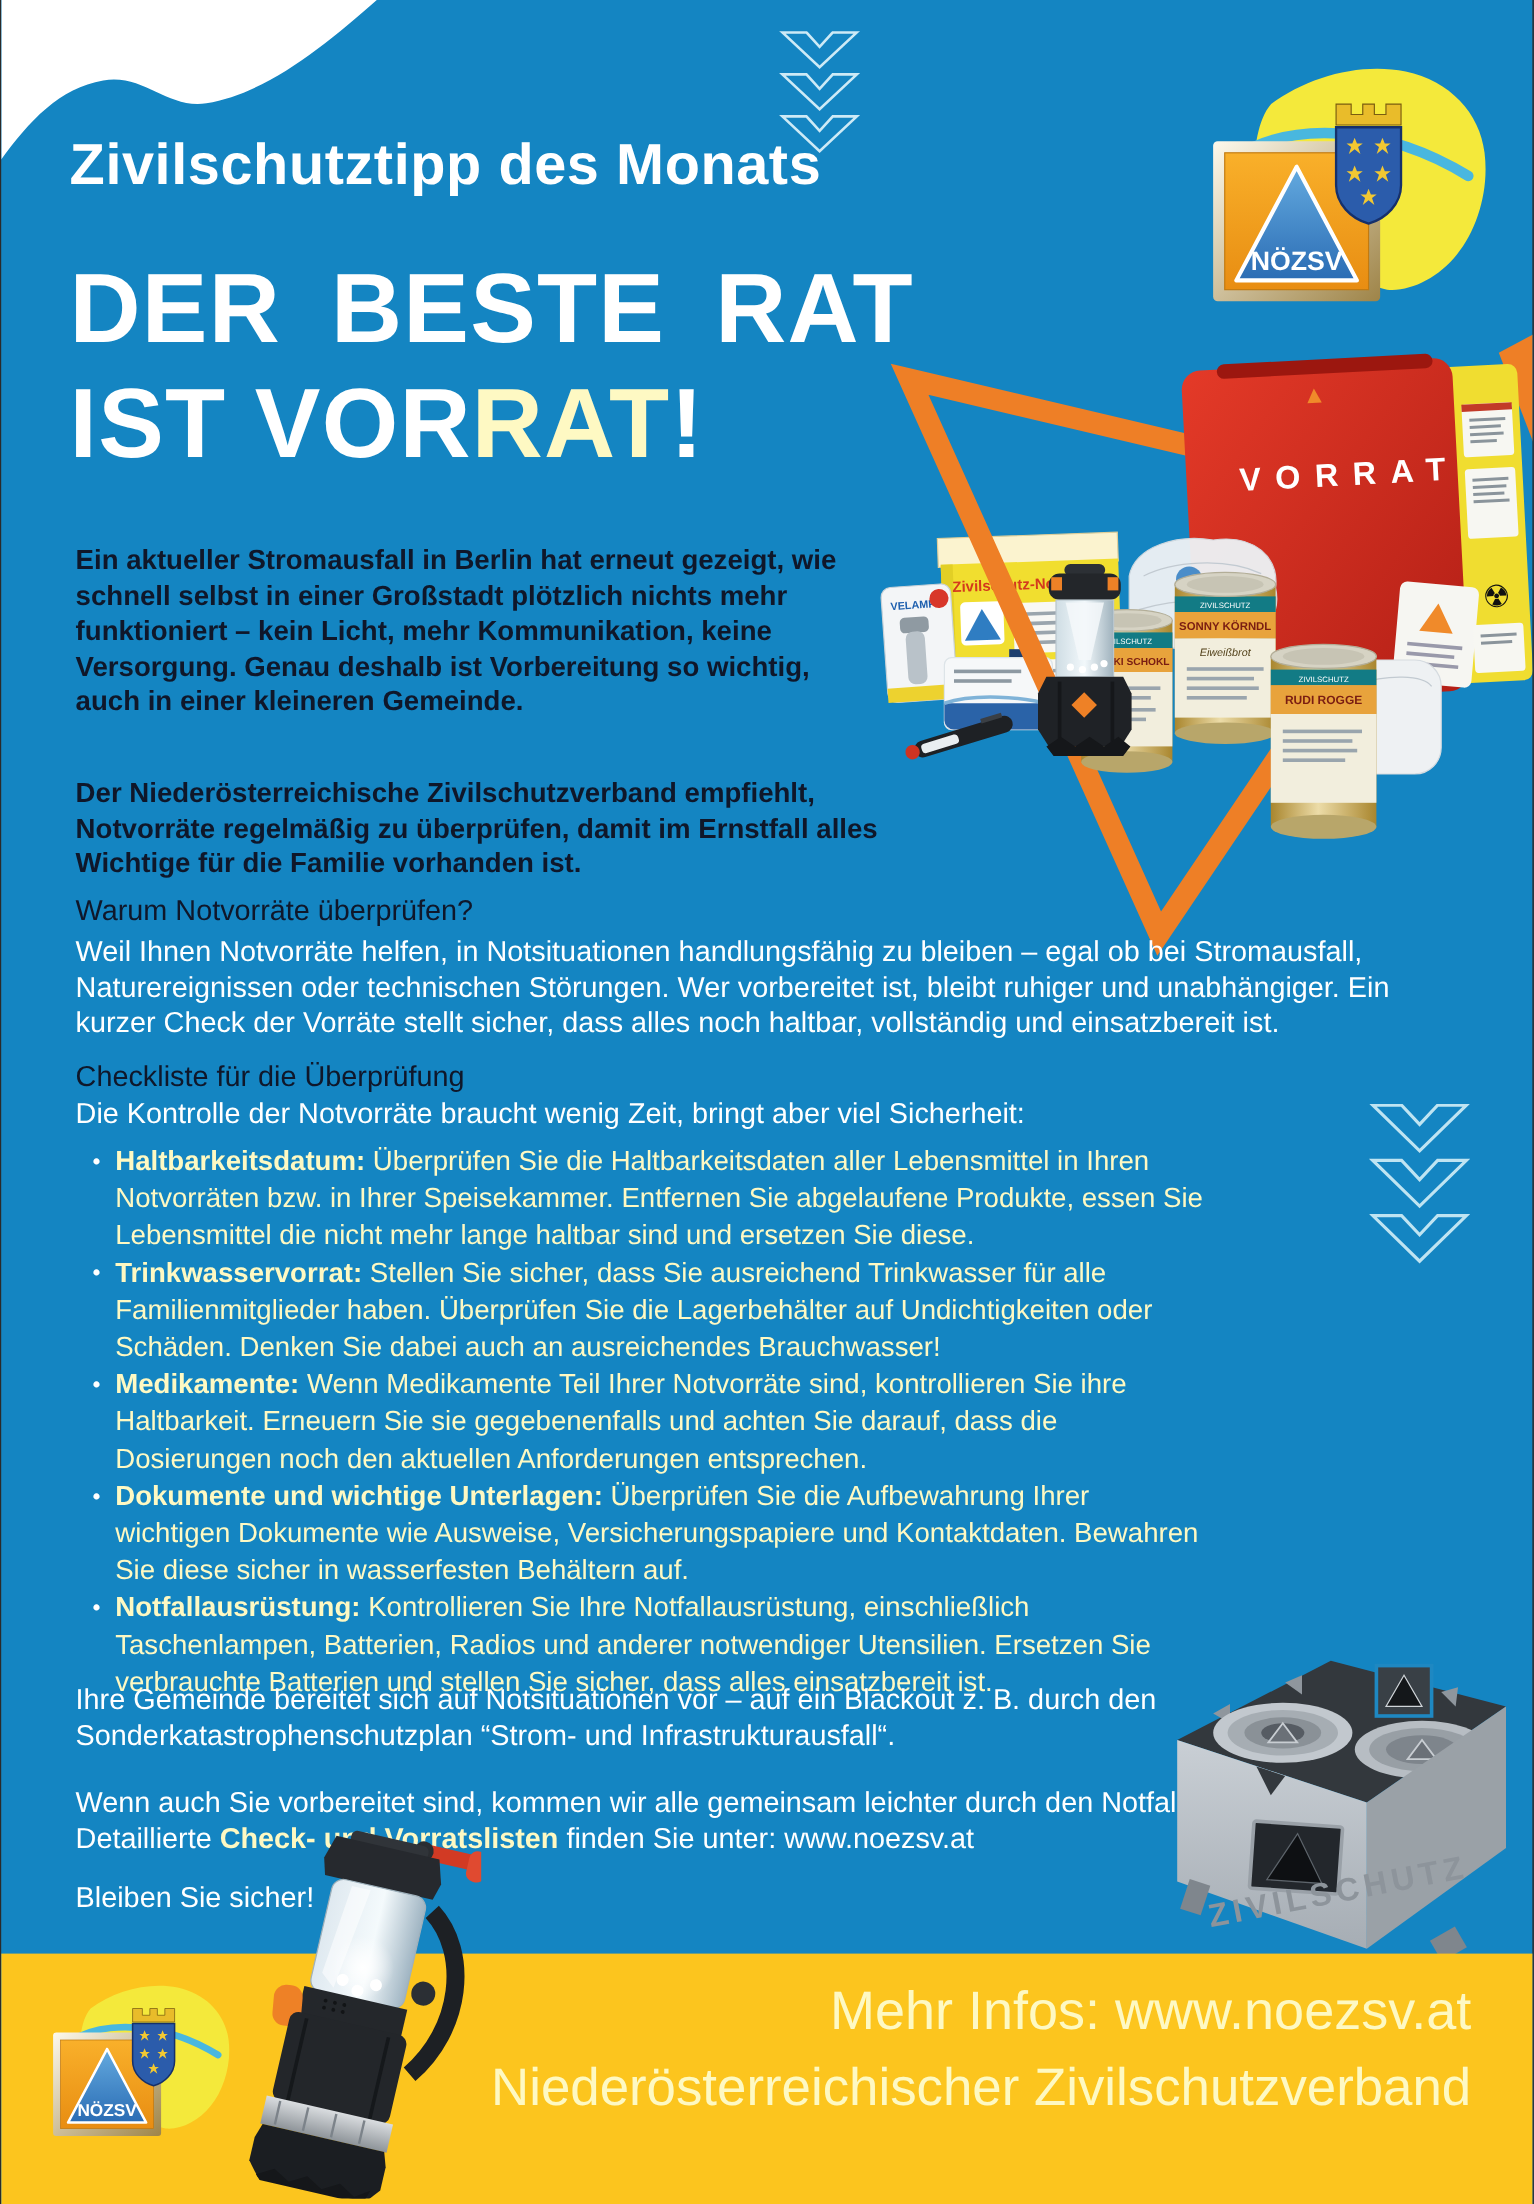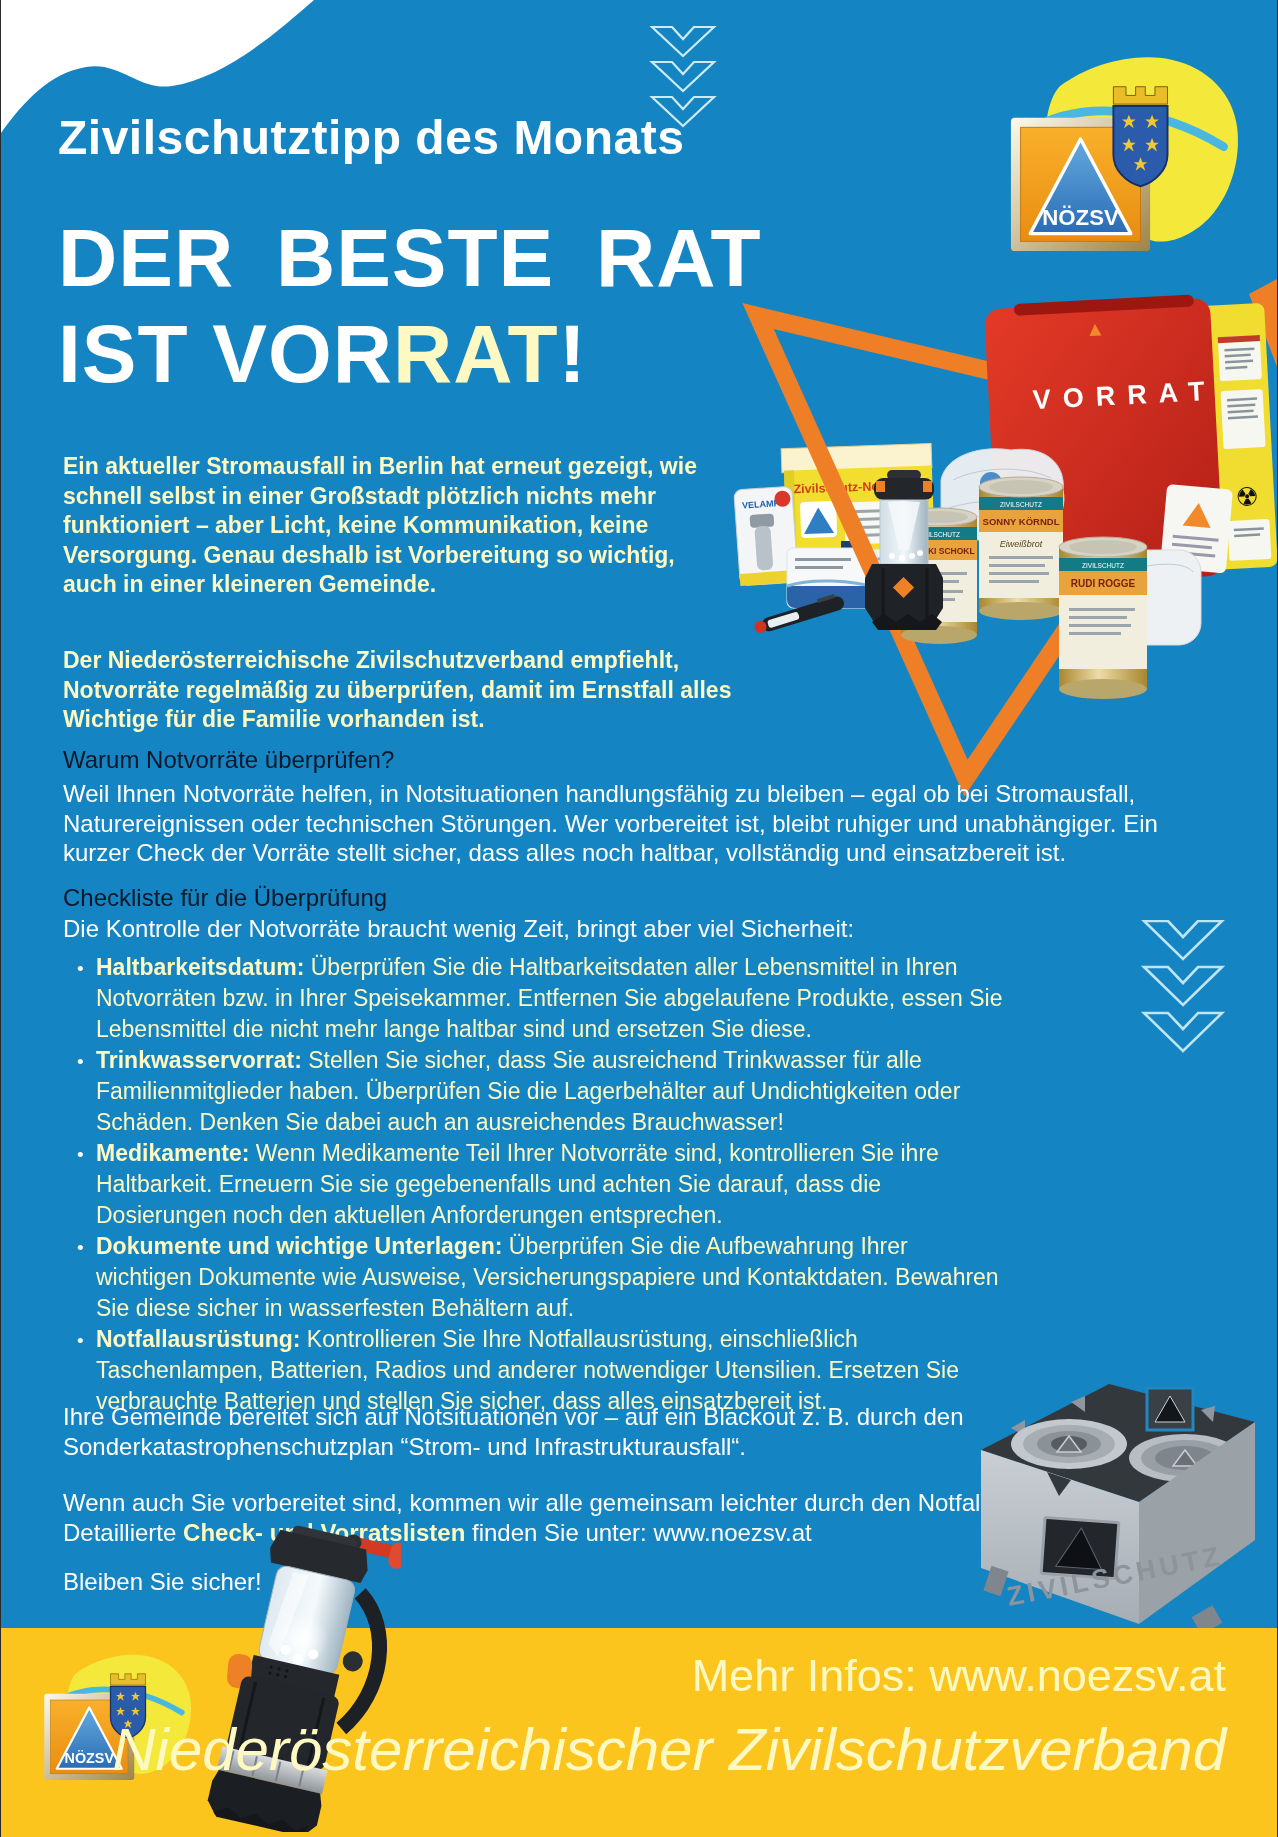--- a/index.html
+++ b/index.html
@@ -3,34 +3,34 @@
 <meta charset="utf-8">
 <style>
   html,body{margin:0;padding:0;background:#2a2a2a;}
   .poster{position:relative;width:1276px;height:1837px;background:#1485C2;overflow:hidden;
           font-family:"Liberation Sans",sans-serif;margin:0 auto;}
   .abs{position:absolute;}
   .kicker{left:57px;top:110px;font-size:48px;font-weight:bold;color:#fff;letter-spacing:0.5px;}
   .headline{left:57px;top:210px;font-size:82px;font-weight:bold;color:#fff;line-height:96px;letter-spacing:1px;}
   .headline .l1{word-spacing:18px;}
   .orange{color:#fef9c3;text-align:center;}
-  .gold-p{left:62px;color:#fef9c3;font-weight:bold;font-size:23px;line-height:29.5px;white-space:nowrap;}
+  .gold-p{left:62px;color:#0f172a;font-weight:bold;font-size:23px;line-height:29.5px;white-space:nowrap;}
   .white-p{left:62px;color:#fff;font-size:24px;line-height:29.5px;white-space:nowrap;font-weight:400;}
   .sec-h{left:62px;color:#0f172a;font-weight:normal;font-size:24px;white-space:nowrap;}
   .checklist{left:95px;top:952px;width:910px;margin:0;padding:0;list-style:none;color:#fef9c3;
              font-size:23px;line-height:31px;}
   .checklist li{position:relative;margin:0;padding:0;}
   .checklist li::before{content:"•";position:absolute;left:-19px;top:1px;font-size:19px;color:#fff;}
   .term{font-weight:bold;}
   .closing-block{font-weight:400;}
   .signoff{left:62px;top:1568px;color:#fff;font-size:24px;}
   .footer-bar{left:0;top:1628px;width:1278px;height:209px;background:#FCC51E;z-index:1;}
   .footer-text{right:51px;top:1650px;text-align:right;color:#fef9c3;z-index:3;font-weight:400;}
   .footer-text .l1{font-size:45px;margin-bottom:13px;}
-  .footer-text .l2{font-size:60px;font-style:italic;}
+  .footer-text .l2{font-size:44px;}
   .z2{z-index:2;}
   svg text{font-family:"Liberation Sans",sans-serif;}
 </style>
 </head>
 <body>
 
 <div class="poster">
 
   <svg class="abs" style="left:0;top:0;" width="320" height="140" viewBox="0 0 320 140">
     <path d="M0,0 H313 C270,38 221,78 171,86 C138,91 119,61 85,67 C49,73 23,101 0,133 Z" fill="#ffffff"></path>
@@ -258,21 +258,21 @@
       <rect x="378" y="374" width="62" height="3" fill="#9aa5ad"></rect>
         <rect x="378" y="382" width="52" height="3" fill="#9aa5ad"></rect>
       <ellipse cx="412" cy="297" rx="44" ry="10" fill="#d6d3c4" stroke="#b3ae98"></ellipse>
       <ellipse cx="412" cy="297" rx="34" ry="7" fill="#c7c4b4"></ellipse>
     </g>
   </svg>
 
   <div class="abs gold-p" style="top:452px;">
     <div>Ein aktueller Stromausfall in Berlin hat erneut gezeigt, wie</div>
     <div>schnell selbst in einer Großstadt plötzlich nichts mehr</div>
-    <div>funktioniert – aber Licht, keine Kommunikation, keine</div>
+    <div>funktioniert – kein Licht, mehr Kommunikation, keine</div>
     <div>Versorgung. Genau deshalb ist Vorbereitung so wichtig,</div>
     <div>auch in einer kleineren Gemeinde.</div>
   </div>
   <div class="abs gold-p" style="top:646px;">
     <div>Der Niederösterreichische Zivilschutzverband empfiehlt,</div>
     <div>Notvorräte regelmäßig zu überprüfen, damit im Ernstfall alles</div>
     <div>Wichtige für die Familie vorhanden ist.</div>
   </div>
 
   <div class="abs sec-h" style="top:746px;">Warum Notvorräte überprüfen?</div>

